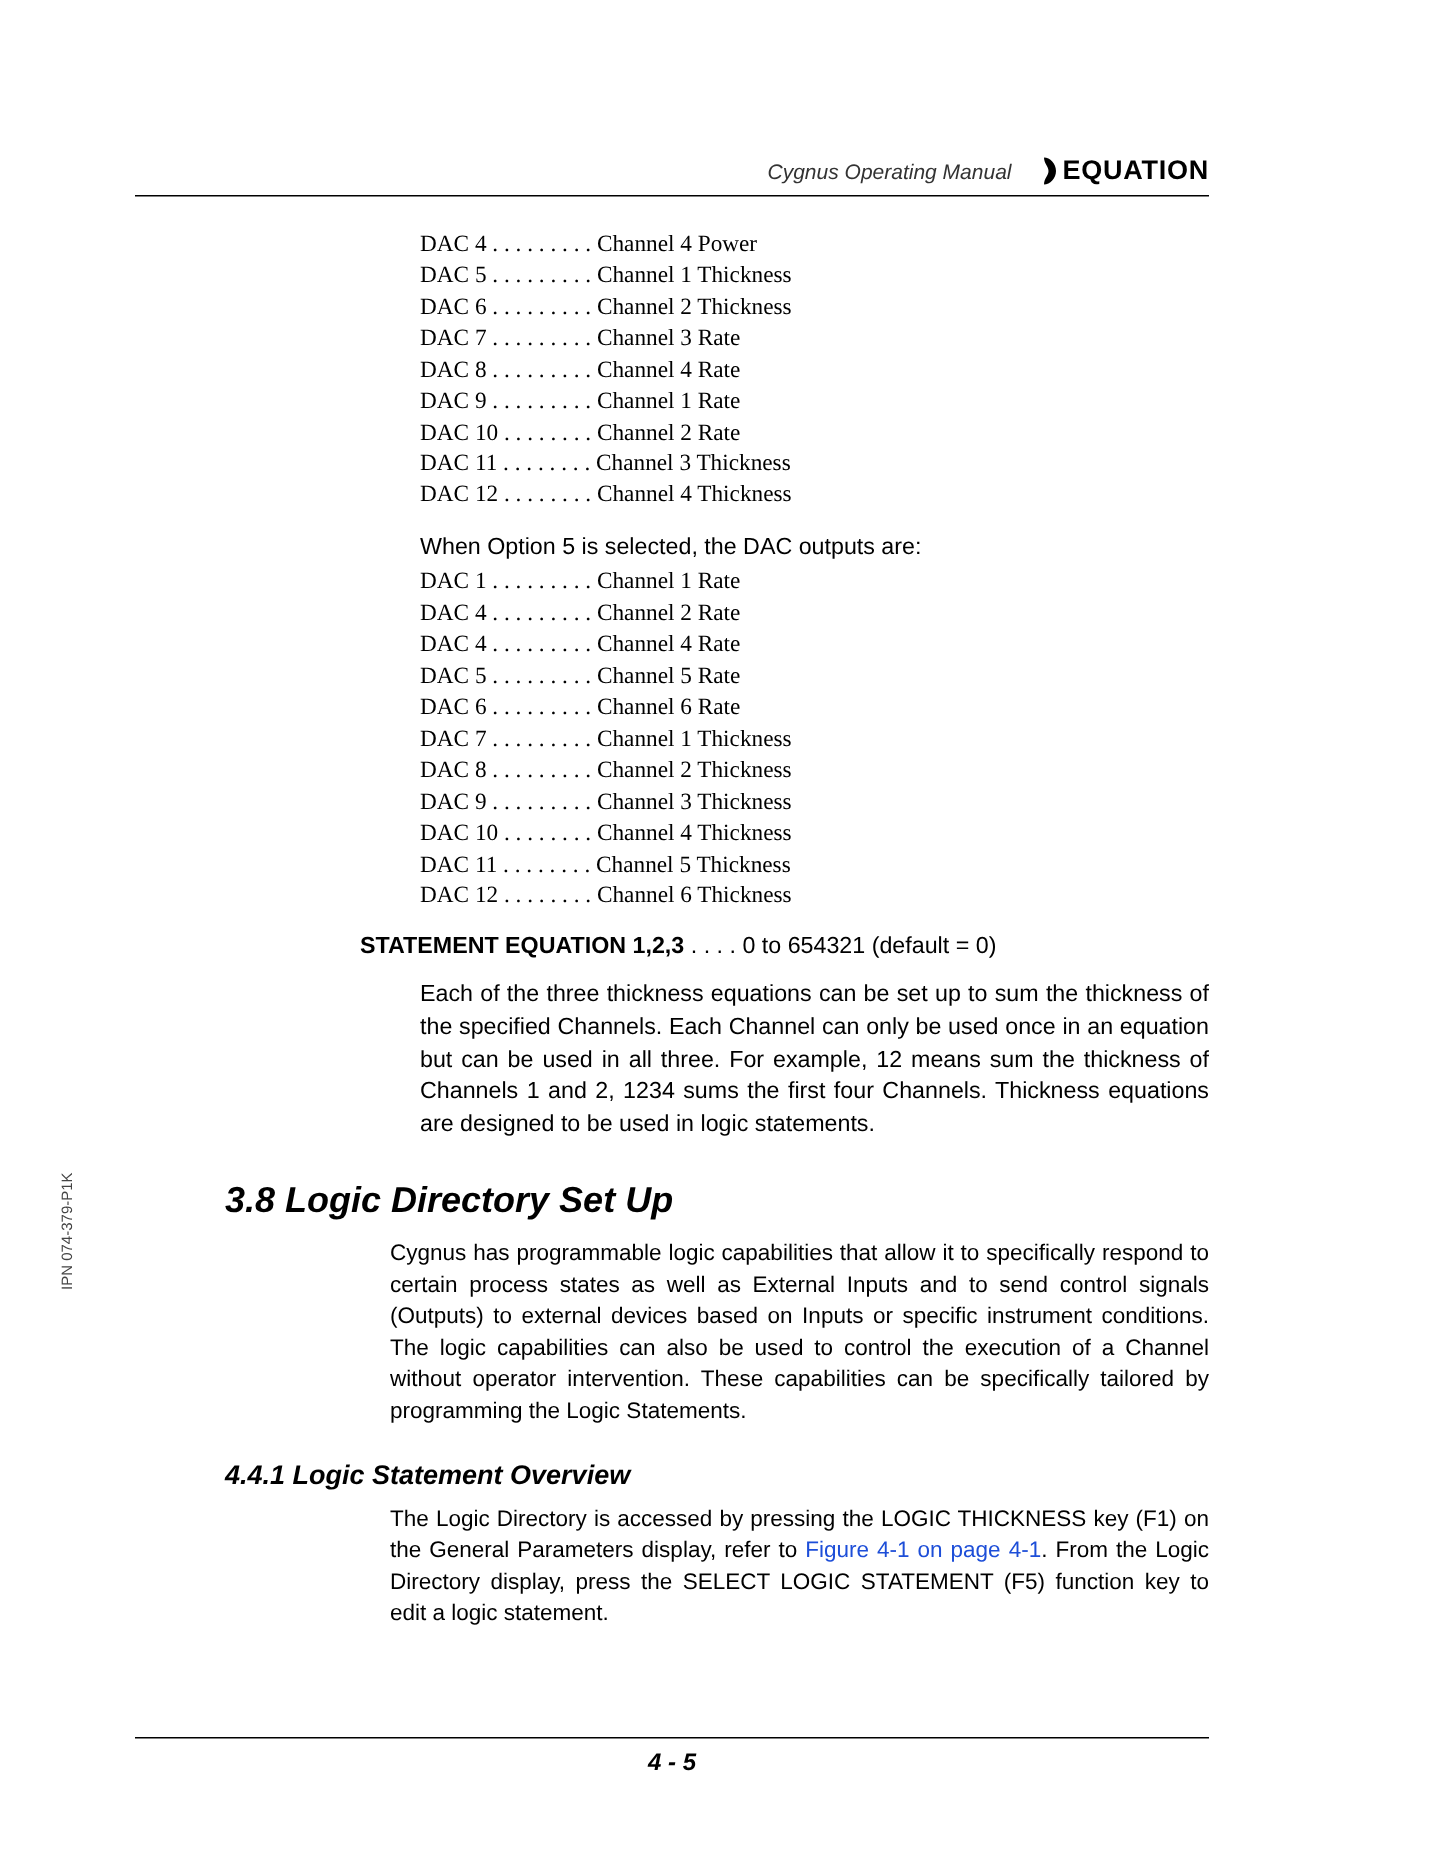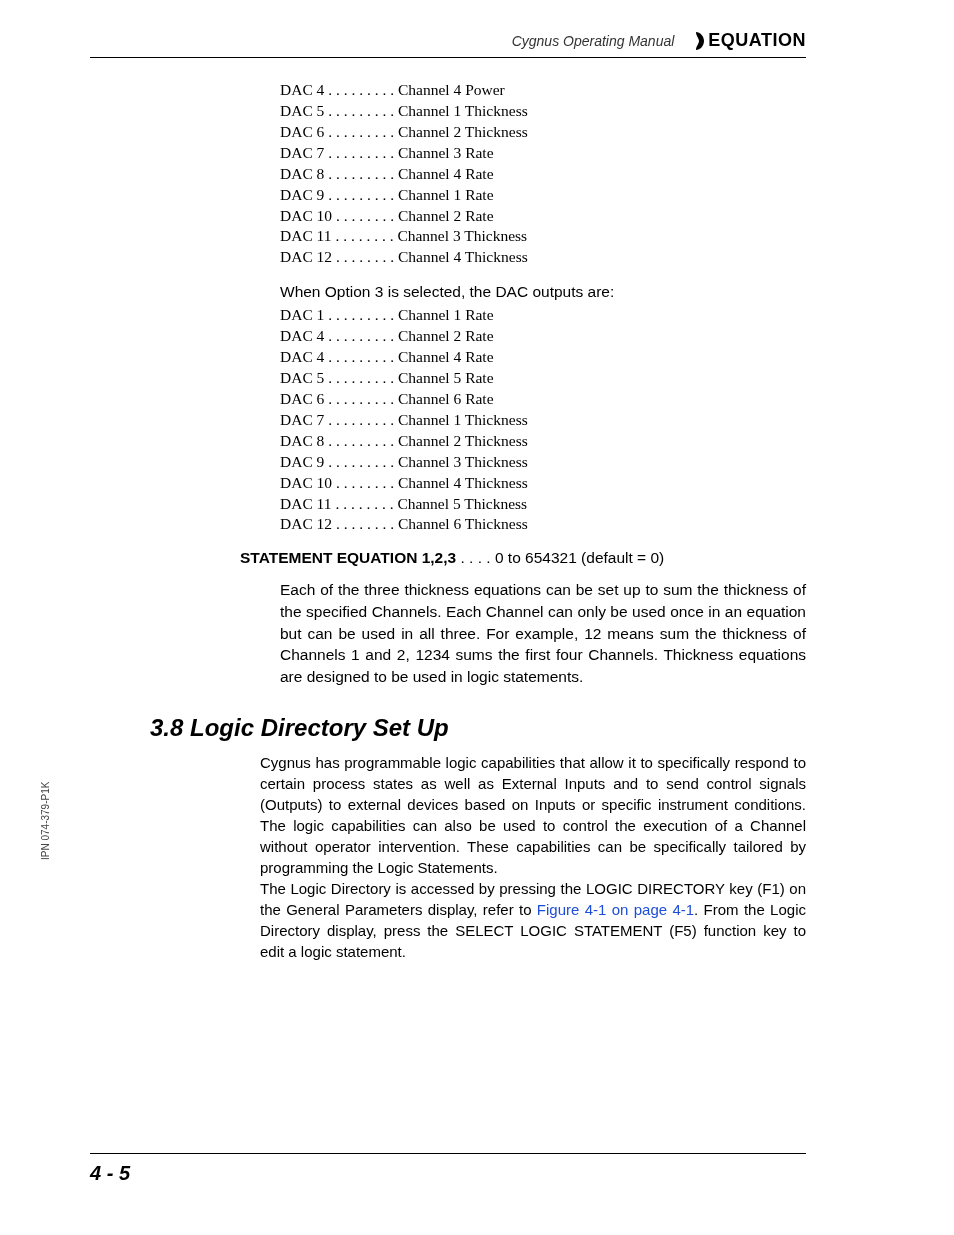--- a/index.html
+++ b/index.html
@@ -6,21 +6,21 @@
     margin: 0;
     font-family: Arial, Helvetica, sans-serif;
     background: #fff;
     color: #000;
   }
   .page {
     width: 896px;
     height: 1235px;
     position: relative;
     box-sizing: border-box;
-    padding: 30px 90px 60px 90px;
+    padding: 103px 90px 60px 90px;
   }
   .header {
     display: flex;
     justify-content: flex-end;
     align-items: center;
     border-bottom: 1.5px solid #000;
     padding-bottom: 6px;
     margin-bottom: 22px;
   }
   .header-title {
@@ -98,24 +98,24 @@
     font-size: 10px;
     color: #444;
   }
   .footer {
     position: absolute;
     bottom: 50px;
     left: 90px;
     right: 90px;
     border-top: 1.5px solid #000;
     padding-top: 8px;
-    text-align: left;
+    text-align: center;
     font-style: italic;
     font-weight: bold;
-    font-size: 20px;
+    font-size: 16px;
   }
 </style>
 </head>
 <body>
 
 <div class="page">
 
   <div class="header">
     <span class="header-title">Cygnus Operating Manual</span>
     <span class="logo">
@@ -132,21 +132,21 @@
         <div class="dac-row">DAC 5 . . . . . . . . . Channel 1 Thickness</div>
         <div class="dac-row">DAC 6 . . . . . . . . . Channel 2 Thickness</div>
         <div class="dac-row">DAC 7 . . . . . . . . . Channel 3 Rate</div>
         <div class="dac-row">DAC 8 . . . . . . . . . Channel 4 Rate</div>
         <div class="dac-row">DAC 9 . . . . . . . . . Channel 1 Rate</div>
         <div class="dac-row">DAC 10 . . . . . . . . Channel 2 Rate</div>
         <div class="dac-row">DAC 11 . . . . . . . . Channel 3 Thickness</div>
         <div class="dac-row">DAC 12 . . . . . . . . Channel 4 Thickness</div>
       </div>
 
-    <div class="intro-line">When Option 3 is selected, the DAC outputs are:</div>
+    <div class="intro-line">When Option 5 is selected, the DAC outputs are:</div>
     <div class="dac-list" id="dac-block2">
         <div class="dac-row">DAC 1 . . . . . . . . . Channel 1 Rate</div>
         <div class="dac-row">DAC 4 . . . . . . . . . Channel 2 Rate</div>
         <div class="dac-row">DAC 4 . . . . . . . . . Channel 4 Rate</div>
         <div class="dac-row">DAC 5 . . . . . . . . . Channel 5 Rate</div>
         <div class="dac-row">DAC 6 . . . . . . . . . Channel 6 Rate</div>
         <div class="dac-row">DAC 7 . . . . . . . . . Channel 1 Thickness</div>
         <div class="dac-row">DAC 8 . . . . . . . . . Channel 2 Thickness</div>
         <div class="dac-row">DAC 9 . . . . . . . . . Channel 3 Thickness</div>
         <div class="dac-row">DAC 10 . . . . . . . . Channel 4 Thickness</div>
@@ -156,22 +156,23 @@
   </div>
 
   <div class="param-heading">
     <b>STATEMENT EQUATION 1,2,3</b><span> . . . . 0 to 654321 (default = 0)</span>
   </div>
   <div class="param-desc">Each of the three thickness equations can be set up to sum the thickness of the specified Channels. Each Channel can only be used once in an equation but can be used in all three. For example, 12 means sum the thickness of Channels 1 and 2, 1234 sums the first four Channels. Thickness equations are designed to be used in logic statements.</div>
 
   <h2 class="section">3.8  Logic Directory Set Up</h2>
   <div class="section-body">Cygnus has programmable logic capabilities that allow it to specifically respond to certain process states as well as External Inputs and to send control signals (Outputs) to external devices based on Inputs or specific instrument conditions. The logic capabilities can also be used to control the execution of a Channel without operator intervention. These capabilities can be specifically tailored by programming the Logic Statements.</div>
 
+  <h3 class="subsection">4.4.1  Logic Statement Overview</h3>
   <div class="section-body">
-    <span>The Logic Directory is accessed by pressing the LOGIC DIRECTORY key (F1) on the General Parameters display, refer to </span><span class="link">Figure 4-1 on page 4-1</span><span>. From the Logic Directory display, press the SELECT LOGIC STATEMENT (F5) function key to edit a logic statement.</span>
+    <span>The Logic Directory is accessed by pressing the LOGIC THICKNESS key (F1) on the General Parameters display, refer to </span><span class="link">Figure 4-1 on page 4-1</span><span>. From the Logic Directory display, press the SELECT LOGIC STATEMENT (F5) function key to edit a logic statement.</span>
   </div>
 
   <div class="side-text">IPN 074-379-P1K</div>
 
   <div class="footer">
     <span>4 - 5</span>
   </div>
 
 </div>
 

